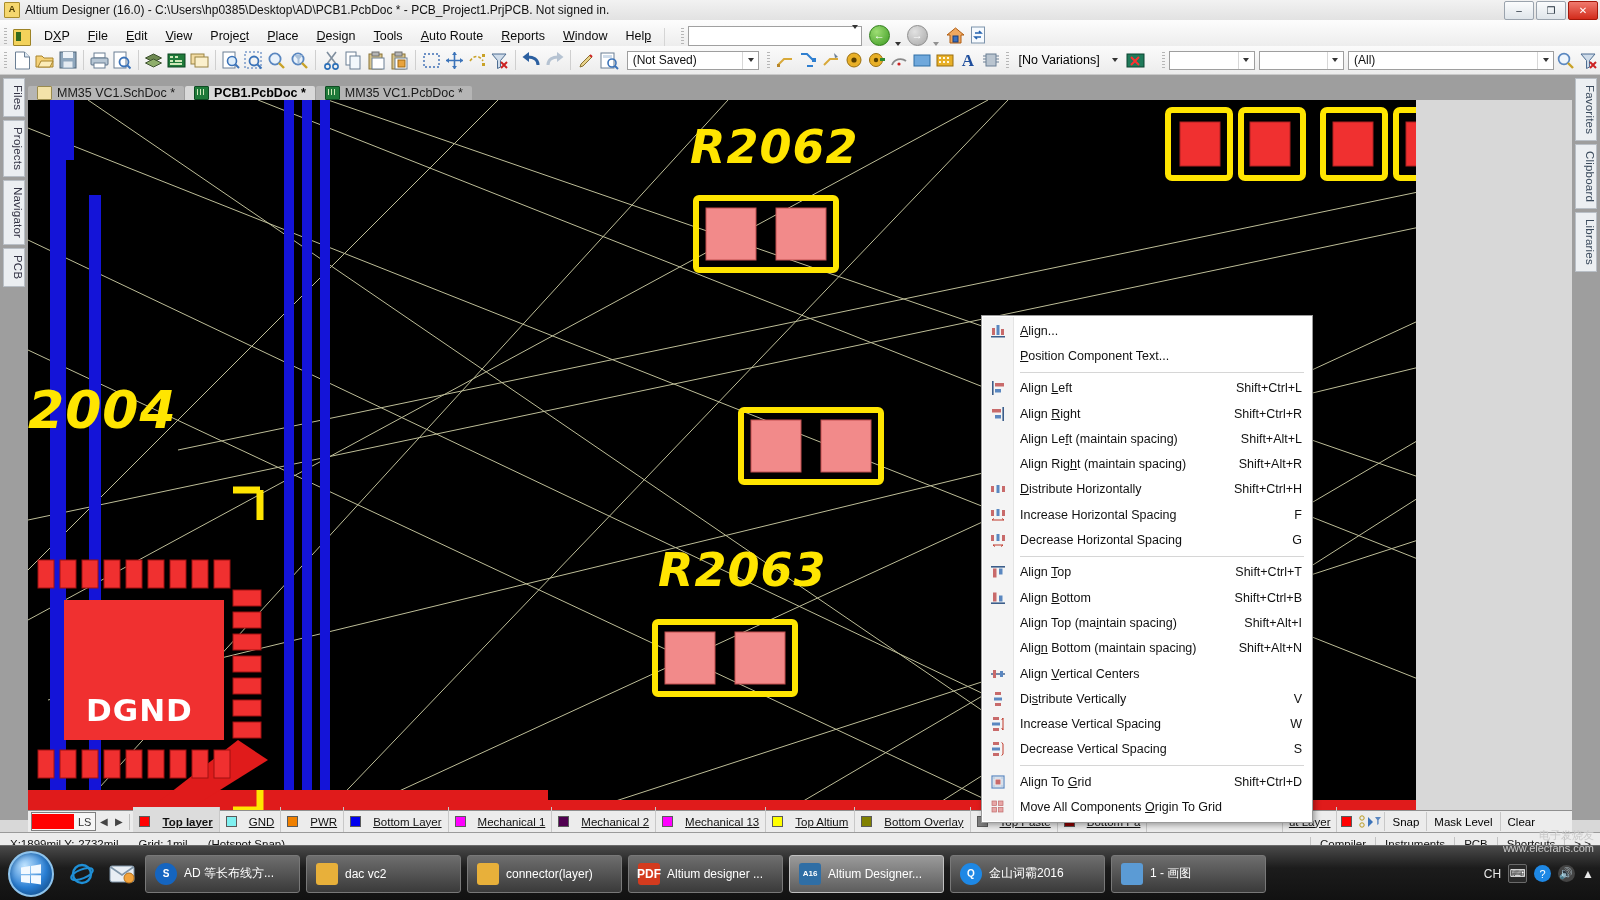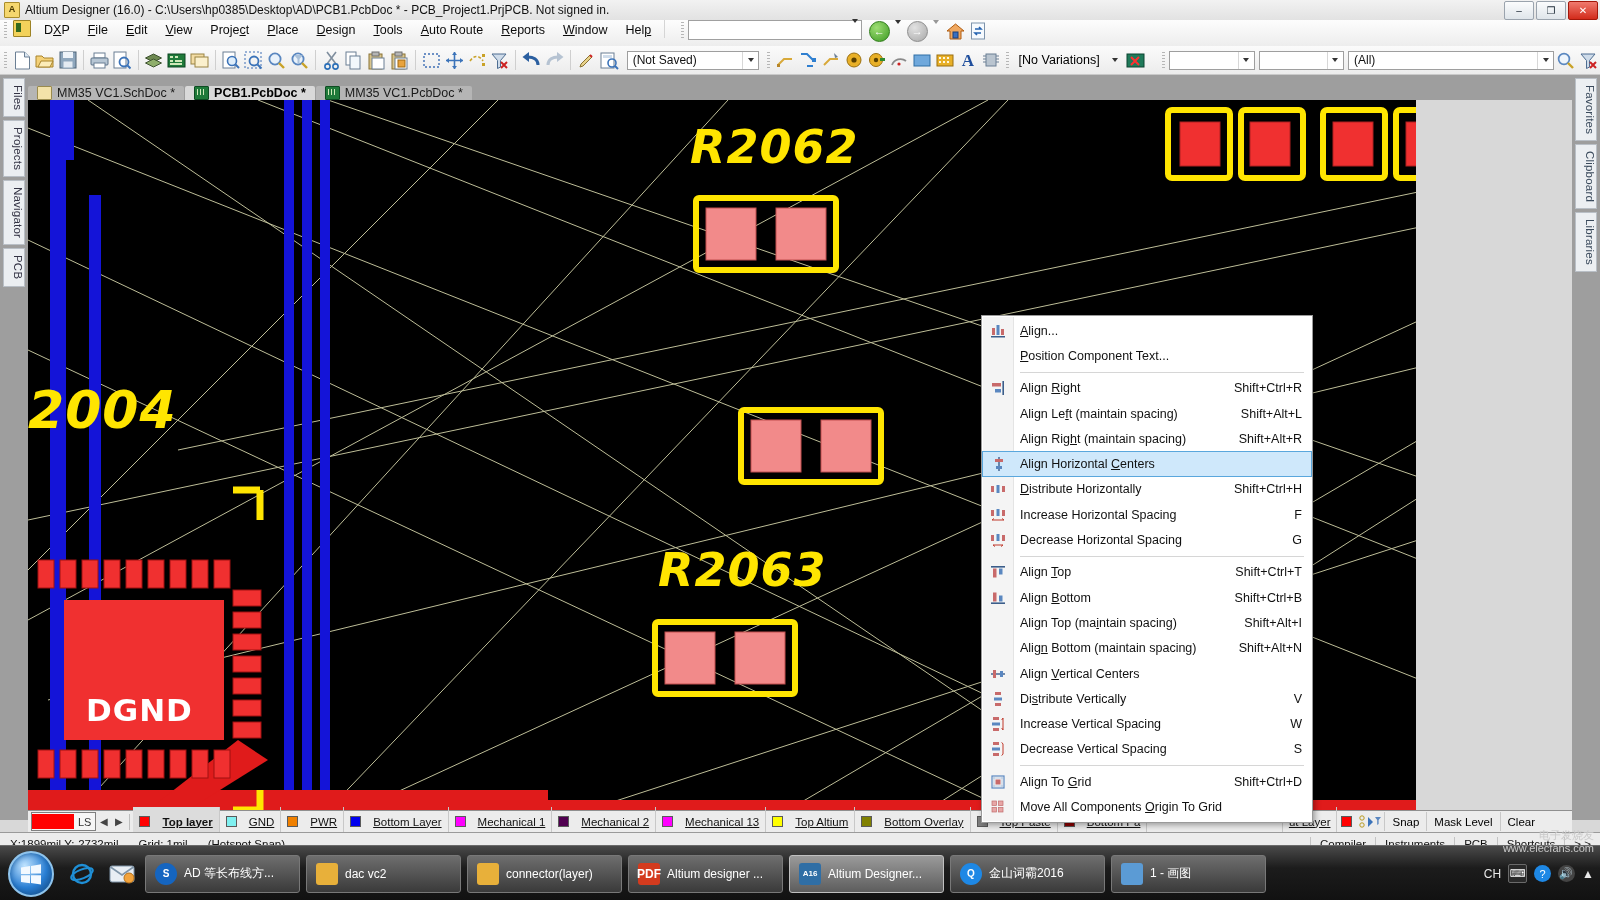--- a/index.html
+++ b/index.html
@@ -32,21 +32,21 @@
     display:flex;align-items:center;justify-content:center;
     font-size:10px;color:#24313c;
   }
   .winbtn.close{background:linear-gradient(#f07a6e,#d22b1b);border-color:#a3170a;color:#fff;}
 
   
   .menubar{
     position:absolute;left:0;top:20px;width:1600px;height:26px;
     background:linear-gradient(#fdfdfd,#ededed);
     border-bottom:1px solid #d0d0d0;
-    display:flex;align-items:flex-start;
+    display:flex;align-items:flex-end;
   }
   .grip{width:7px;height:20px;margin:0 2px;
     background-image:repeating-linear-gradient(to bottom,#b6b6b6 0 1px,transparent 1px 3px);
     background-size:3px 3px;background-position:2px 2px;background-repeat:repeat-y;}
   .dxp-icon{
     width:16px;height:15px;margin:0 4px 0 2px;background:#f3d25b;
     border:1px solid #9d8326;border-radius:1px;position:relative;
   }
   .dxp-icon:after{content:"";position:absolute;left:2px;top:2px;width:5px;height:9px;background:#33691e;}
   .menu-item{
@@ -792,20 +792,31 @@
       </span>
       <span><u class="acc">A</u>lign...</span>
     </div>
 
     <div class="ctxrow">
       <span><u class="acc">P</u>osition Component Text...</span>
     </div>
 
     <div class="ctxsep"></div>
 
+    <div class="ctxrow">
+      <span class="ctx-ic">
+        <svg width="16" height="16" viewBox="0 0 16 16">
+            <rect x="2" y="1" width="1.6" height="14" fill="#3b5d8a"></rect>
+            <rect x="5" y="3" width="9" height="3.5" fill="#c86a6a"></rect>
+            <rect x="5" y="9" width="6" height="3.5" fill="#5a87c0"></rect>
+          </svg>
+      </span>
+      <span>Align <u class="acc">L</u>eft</span>
+      <span class="shortcut">Shift+Ctrl+L</span>
+    </div>
 
     <div class="ctxrow">
       <span class="ctx-ic">
         <svg width="16" height="16" viewBox="0 0 16 16">
             <rect x="12.4" y="1" width="1.6" height="14" fill="#3b5d8a"></rect>
             <rect x="2" y="3" width="9" height="3.5" fill="#c86a6a"></rect>
             <rect x="5" y="9" width="6" height="3.5" fill="#5a87c0"></rect>
           </svg>
       </span>
       <span>Align <u class="acc">R</u>ight</span>
@@ -815,31 +826,20 @@
     <div class="ctxrow">
       <span>Align Le<u class="acc">f</u>t (maintain spacing)</span>
       <span class="shortcut">Shift+Alt+L</span>
     </div>
 
     <div class="ctxrow">
       <span>Align Rig<u class="acc">h</u>t (maintain spacing)</span>
       <span class="shortcut">Shift+Alt+R</span>
     </div>
 
-    <div class="ctxrow sel">
-      <span class="ctx-ic">
-        <svg width="16" height="16" viewBox="0 0 16 16">
-            <rect x="7.3" y="1" width="1.4" height="14" fill="#3b5d8a"></rect>
-            <rect x="4" y="3" width="8" height="3" fill="#c86a6a"></rect>
-            <rect x="5" y="10" width="6" height="3" fill="#5a87c0"></rect>
-          </svg>
-      </span>
-      <span>Align Horizontal <u class="acc">C</u>enters</span>
-      <span class="shortcut"></span>
-    </div>
 
     <div class="ctxrow">
       <span class="ctx-ic">
         <svg width="16" height="16" viewBox="0 0 16 16">
             <rect x="1" y="5" width="3" height="6" fill="#c86a6a"></rect>
             <rect x="6.5" y="4" width="3" height="8" fill="#5a87c0"></rect>
             <rect x="12" y="5" width="3" height="6" fill="#c86a6a"></rect>
           </svg>
       </span>
       <span><u class="acc">D</u>istribute Horizontally</span>

